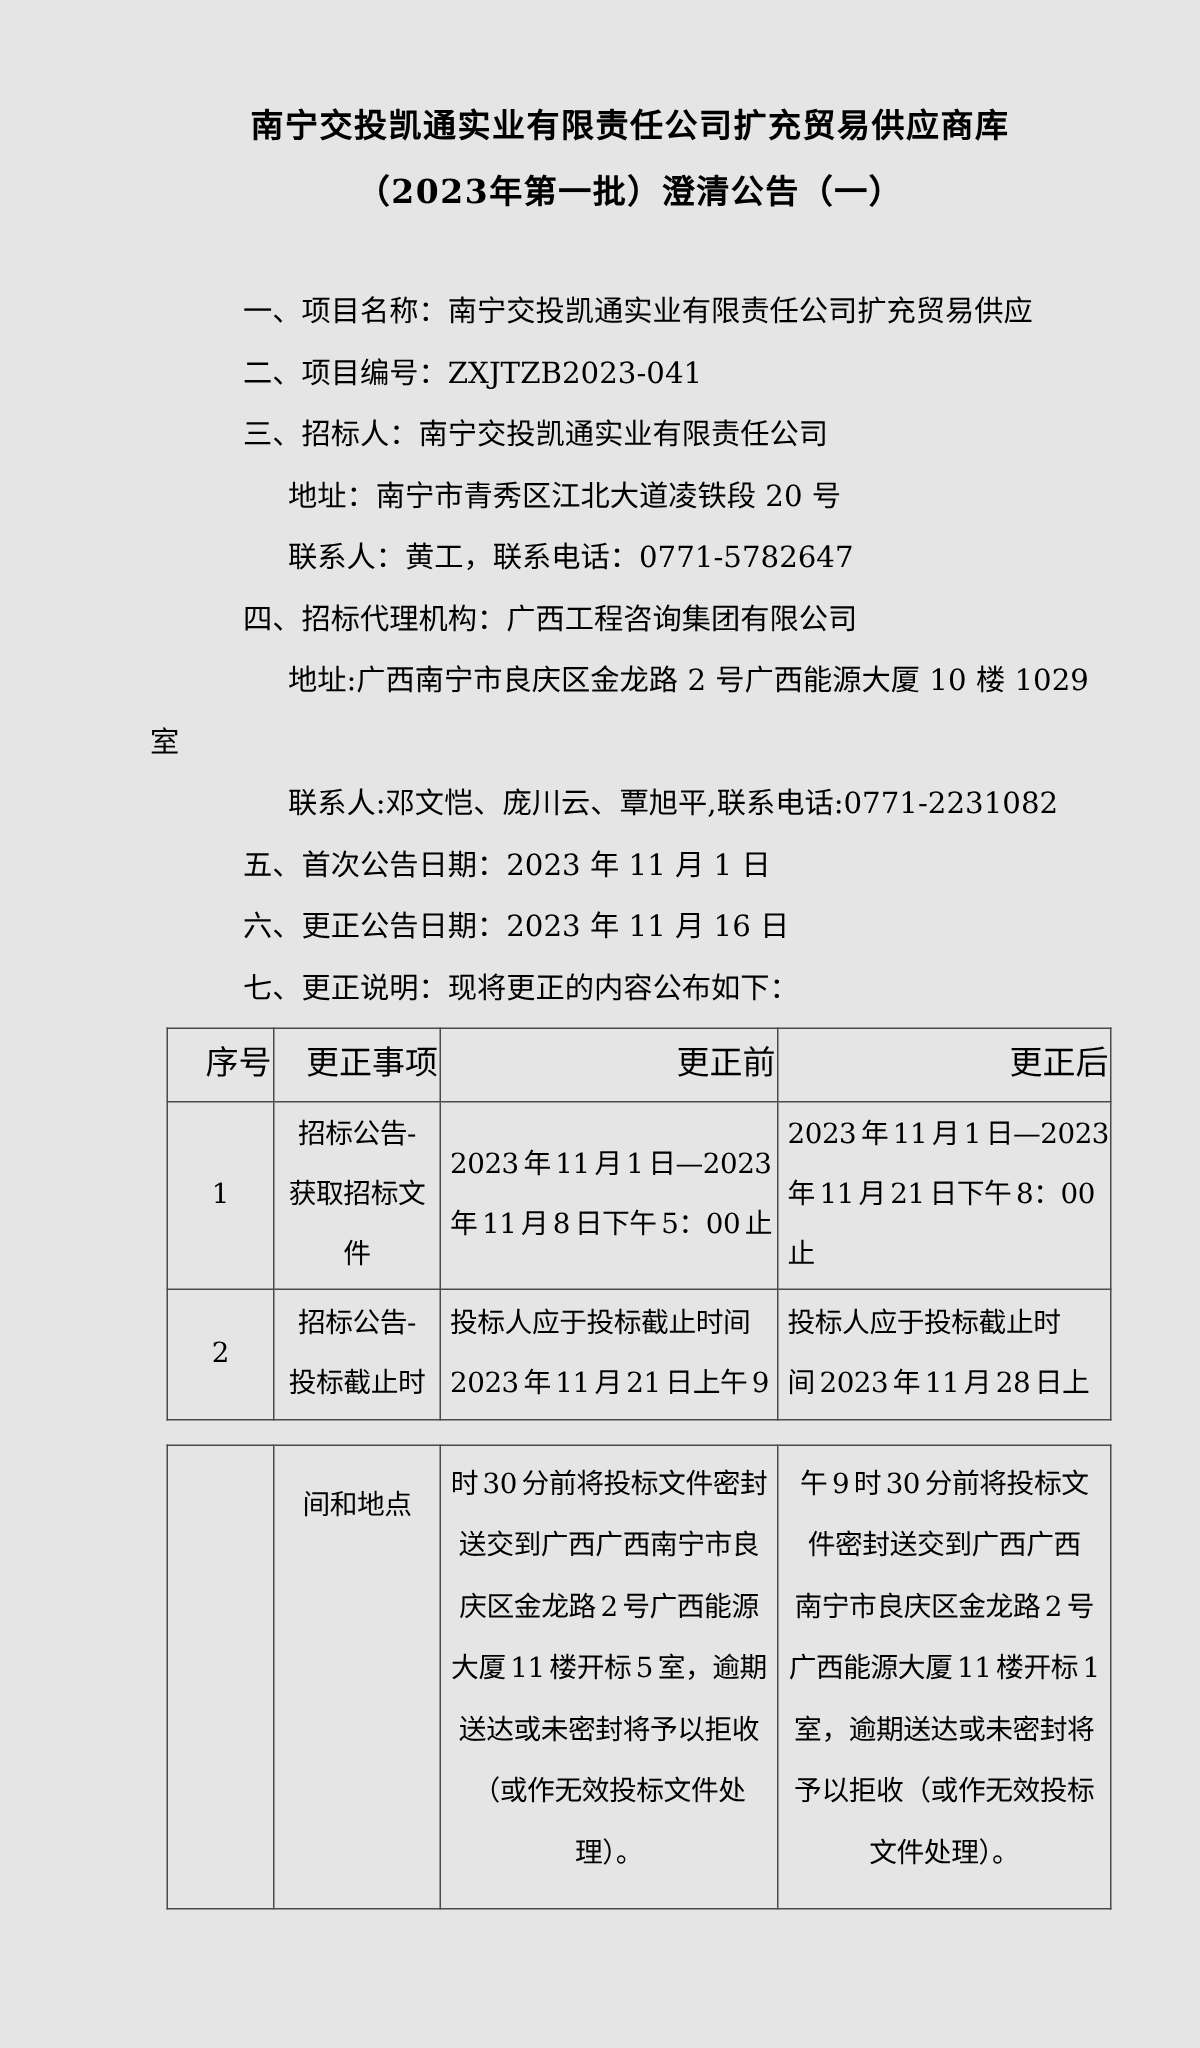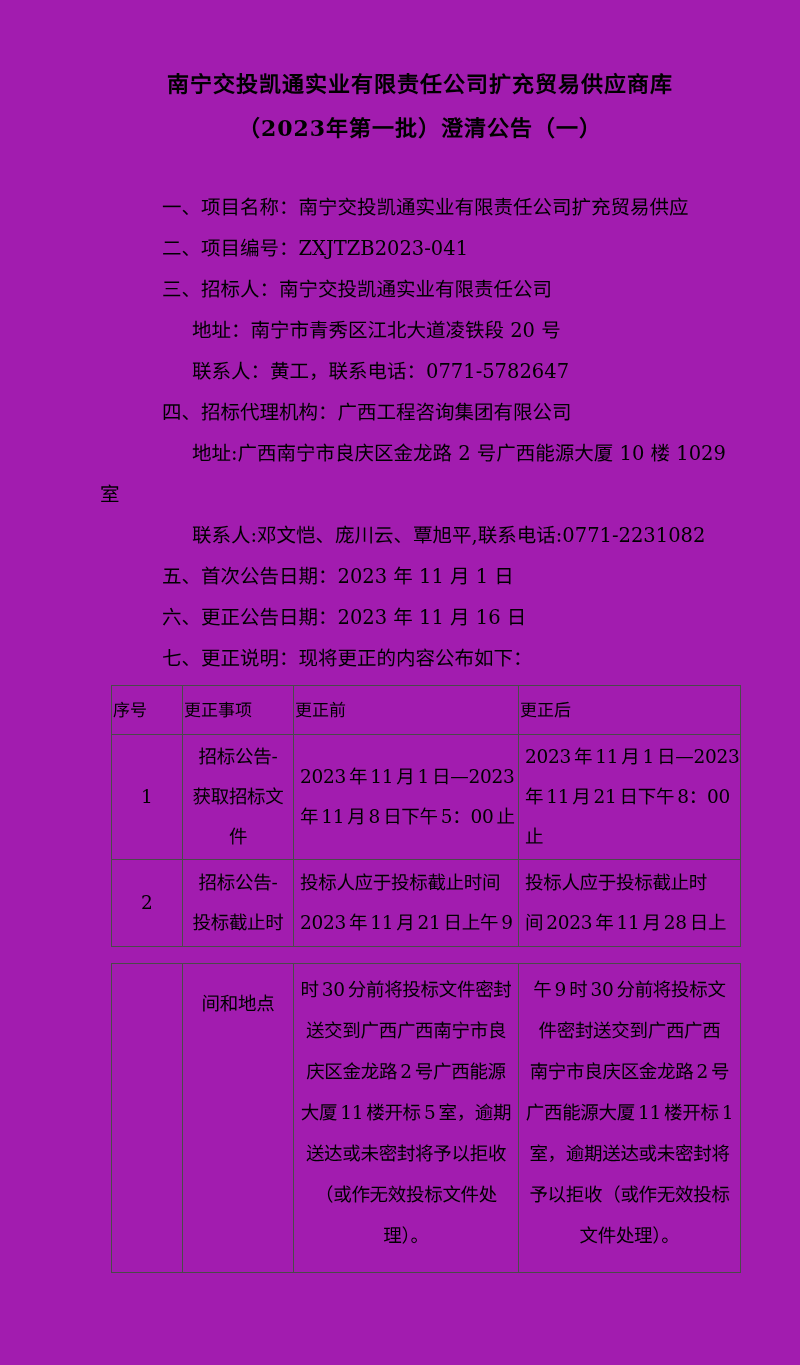--- a/index.html
+++ b/index.html
@@ -12,21 +12,21 @@
     height: 1365px;
     font-family: "DejaVu Serif", "Liberation Serif", serif;
     color: #000000;
     overflow: hidden;
   }
   .page {
     box-sizing: border-box;
     width: 800px;
     height: 1365px;
     padding: 62px 60px 0 100px;
-    background: #a21caf;
+    background: #e5e5e5;
   }
   
   .title {
     text-align: center;
     font-weight: bold;
     font-size: 22px;
     line-height: 44px;
     margin-bottom: 37px;
     letter-spacing: 1px;
   }
@@ -50,22 +50,22 @@
   }
   .doc-table td {
     border: 1px solid #4a4a4a;
     font-size: 18.5px;
     line-height: 40px;
     vertical-align: middle;
     overflow: hidden;
   }
   .doc-table .hdr td {
     height: 46px;
-    font-size: 17px;
-    text-align: left;
+    font-size: 22px;
+    text-align: right;
   }
   .r1 td { height: 122px; }
   .r2 td { height: 84px; }
   .c-num  { text-align: center; }
   .c-item { text-align: center; }
   .c-text { text-align: left; padding: 0 6px; }
   .c-text div, .c-item div {
     white-space: nowrap;
     letter-spacing: -0.3px;
     word-spacing: -2.5px;

